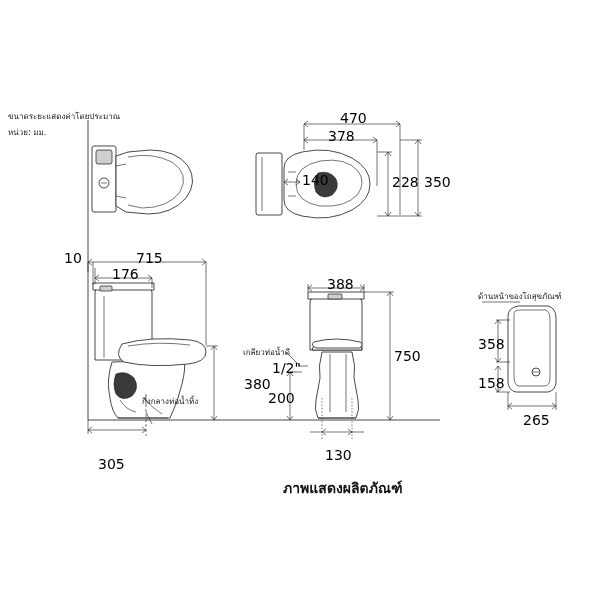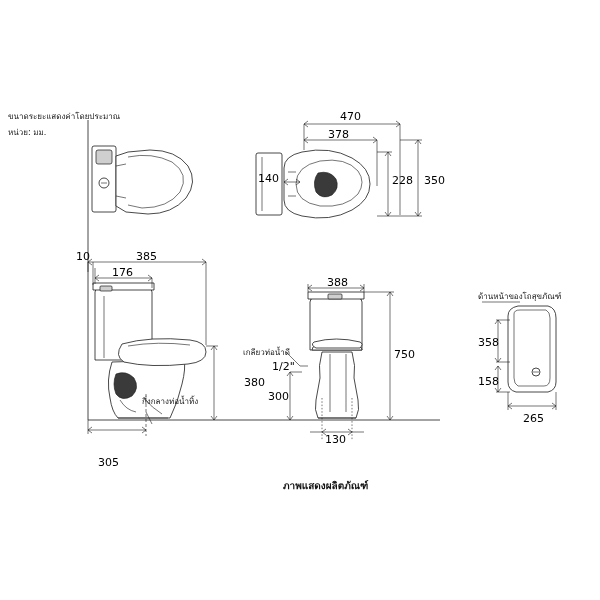--- a/index.html
+++ b/index.html
@@ -22,21 +22,21 @@
     line-height: 1.25;
     white-space: nowrap;
     color: #111;
   }
   .txt.thai {
     font-family: "DejaVu Sans", "Liberation Sans", sans-serif;
   }
   .txt.bold { font-weight: bold; }
   .dim {
     position: absolute;
-    font-size: 11px;
+    font-size: 14px;
     white-space: nowrap;
     color: #000;
   }
   svg.layer {
     position: absolute;
     left: 0;
     top: 0;
     width: 600px;
     height: 600px;
   }
@@ -253,40 +253,40 @@
       <line class="ln-thin" x1="556" y1="392" x2="556" y2="410"></line>
     </g>
 
     <line class="ln-thin" x1="482" y1="302" x2="520" y2="302"></line>
 
   </svg>
 
   <div class="txt thai" style="left:8px; top:112px;">ขนาดระยะแสดงค่าโดยประมาณ</div>
   <div class="txt thai" style="left:8px; top:128px;">หน่วย: มม.</div>
 
-  <div class="dim" style="left:136px; top:250px;">385</div>
+  <div class="dim" style="left:136px; top:250px;">715</div>
   <div class="dim" style="left:112px; top:266px;">176</div>
-  <div class="dim" style="left:76px; top:250px;">10</div>
+  <div class="dim" style="left:64px; top:250px;">10</div>
   <div class="dim" style="left:216px; top:376px;margin-left:28px;">380</div>
   <div class="dim" style="left:98px; top:456px;">305</div>
   <div class="txt thai" style="left:142px; top:397px;">กึ่งกลางท่อน้ำทิ้ง</div>
 
   <div class="dim" style="left:340px; top:110px;">470</div>
   <div class="dim" style="left:328px; top:128px;">378</div>
-  <div class="dim" style="left:258px; top:172px;">140</div>
+  <div class="dim" style="left:258px; top:172px;padding-left:44px;">140</div>
   <div class="dim" style="left:392px; top:174px;">228</div>
   <div class="dim" style="left:424px; top:174px;">350</div>
 
   <div class="dim" style="left:327px; top:276px;">388</div>
   <div class="dim" style="left:394px; top:348px;">750</div>
-  <div class="dim" style="left:268px; top:390px;">300</div>
-  <div class="dim" style="left:325px; top:433px;">130</div>
+  <div class="dim" style="left:268px; top:390px;">200</div>
+  <div class="dim" style="left:325px; top:447px;">130</div>
   <div class="txt thai" style="left:243px; top:348px;">เกลียวท่อน้ำดี</div>
   <div class="dim" style="left:272px; top:360px;">1/2"</div>
 
   <div class="txt thai" style="left:478px; top:292px;">ด้านหน้าของโถสุขภัณฑ์</div>
   <div class="dim" style="left:478px; top:336px;">358</div>
   <div class="dim" style="left:478px; top:375px;">158</div>
   <div class="dim" style="left:523px; top:412px;">265</div>
 
-  <div class="txt thai bold" style="left:283px; top:480px; font-size:10px;">ภาพแสดงผลิตภัณฑ์</div>
+  <div class="txt thai bold" style="left:283px; top:480px; font-size:14px;">ภาพแสดงผลิตภัณฑ์</div>
 
 </div>
 
 </body></html>

